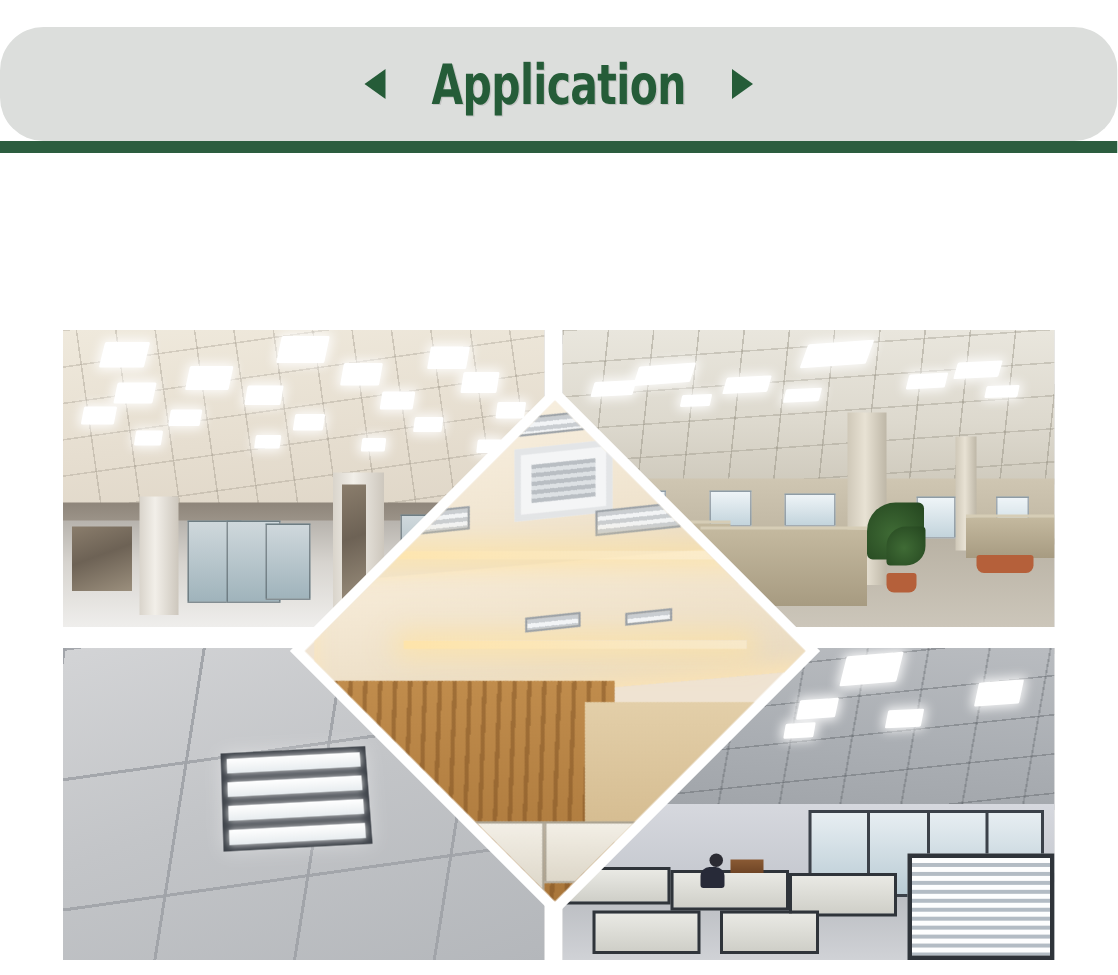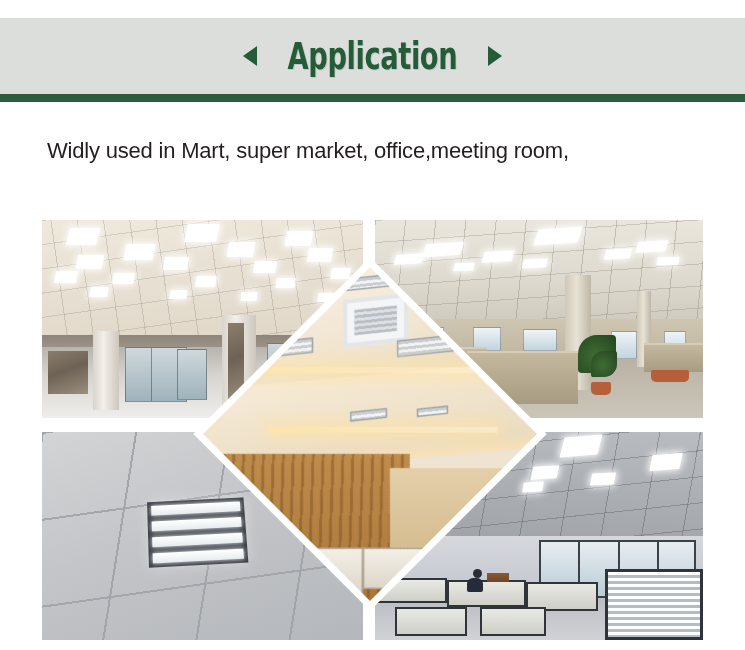--- a/index.html
+++ b/index.html
@@ -16,20 +16,21 @@
   }
 
   
   .header-band {
     position: absolute;
     left: 0;
     top: 18px;
     width: 745px;
     height: 76px;
     background: #dcdedc;
+    border-radius: 29px;
   }
   .header-title-wrap {
     position: absolute;
     left: 0;
     top: 0;
     width: 745px;
     height: 76px;
     display: flex;
     align-items: center;
     justify-content: center;
@@ -355,21 +356,20 @@
 <div class="header-band">
   <div class="header-title-wrap">
     <span class="arrow arrow-left"></span>
     <span class="header-title">Application</span>
     <span class="arrow arrow-right"></span>
   </div>
 </div>
 <div class="header-rule"></div>
 
 <div class="desc">
-  <div>Widly used in Mart, super market, office,meeting room,</div>
 </div>
 
 <div class="collage">
 
   <div class="photo p-tl">
     <div class="scene">
       <div class="tl-ceiling">
         <div class="grid-lines"></div>
         <div class="lamp" style="left:8%;top:6%;width:30px;height:17px;transform:skewX(-14deg)"></div>
         <div class="lamp" style="left:45%;top:3%;width:32px;height:18px;transform:skewX(-12deg)"></div>

